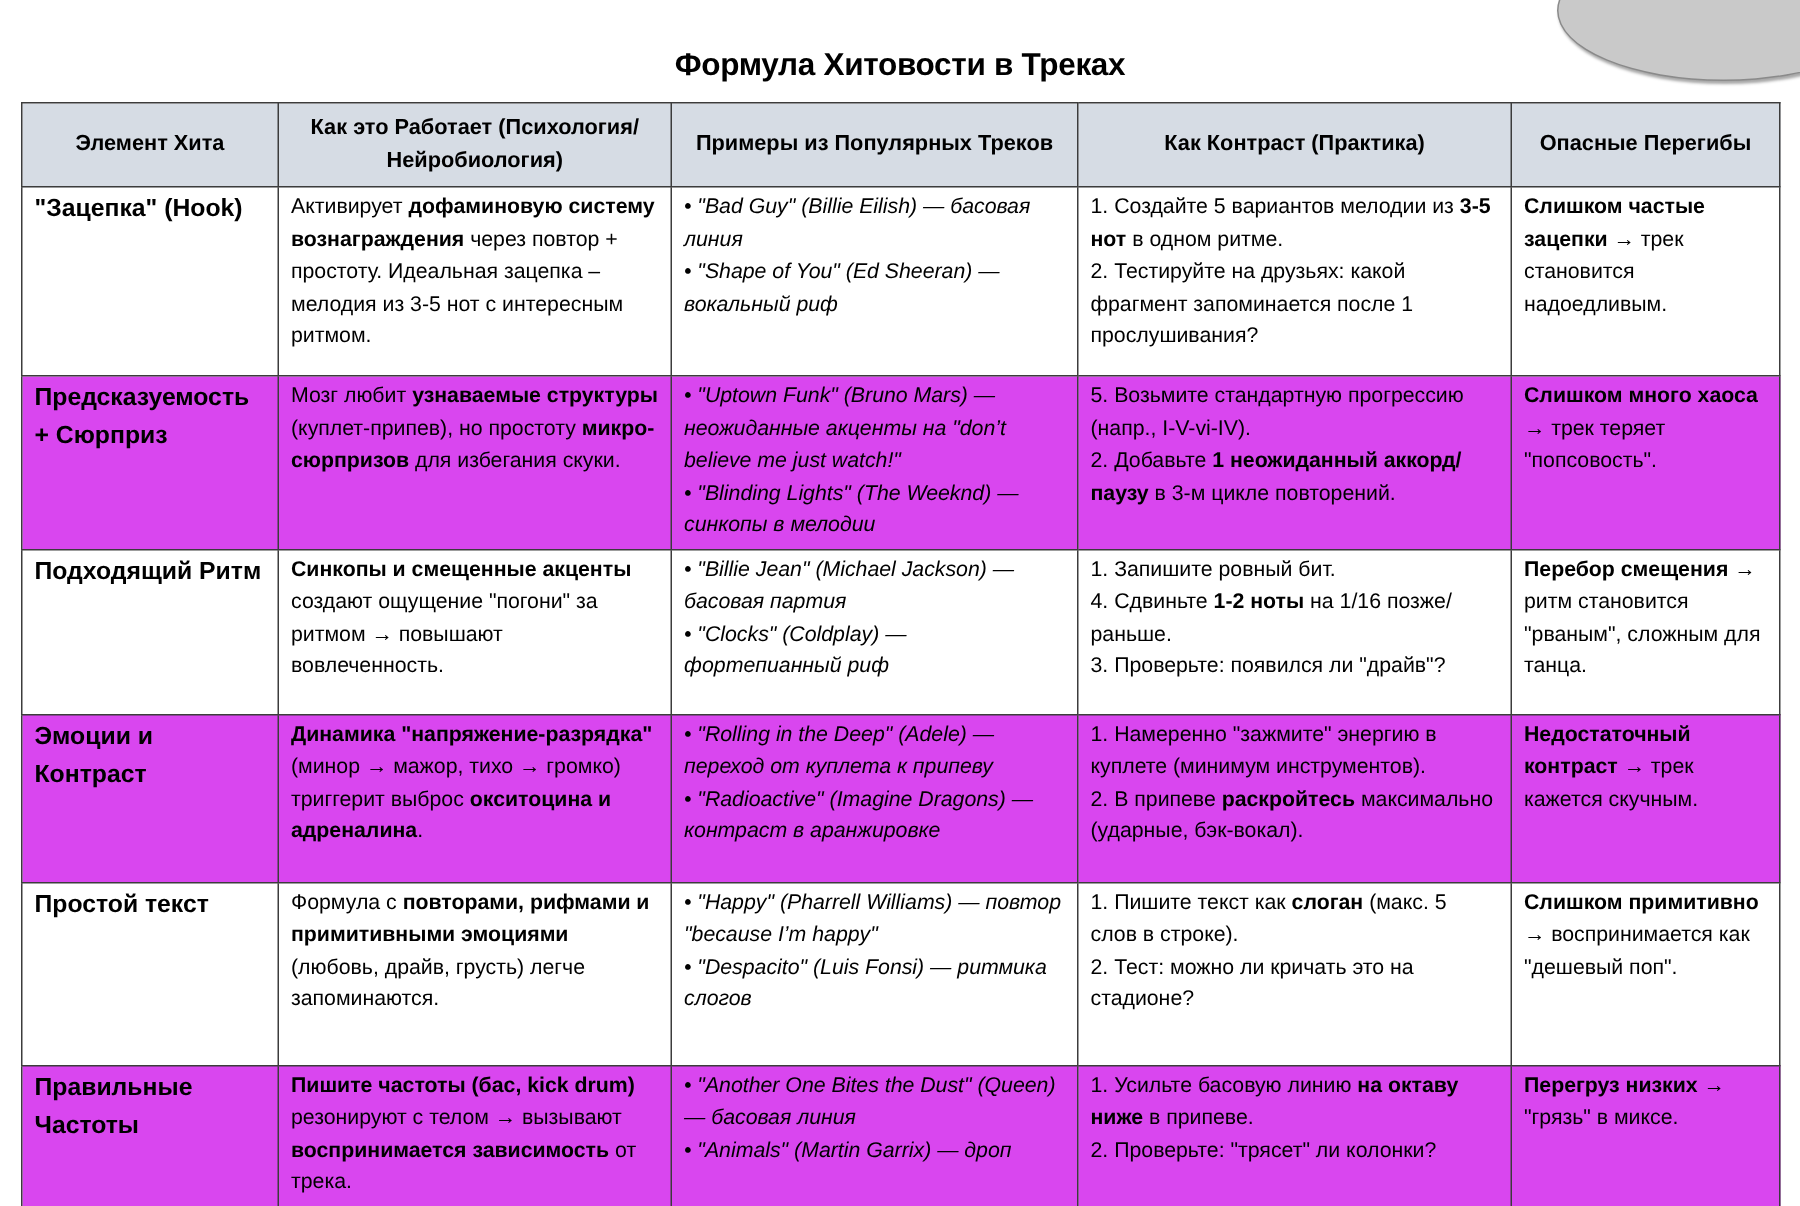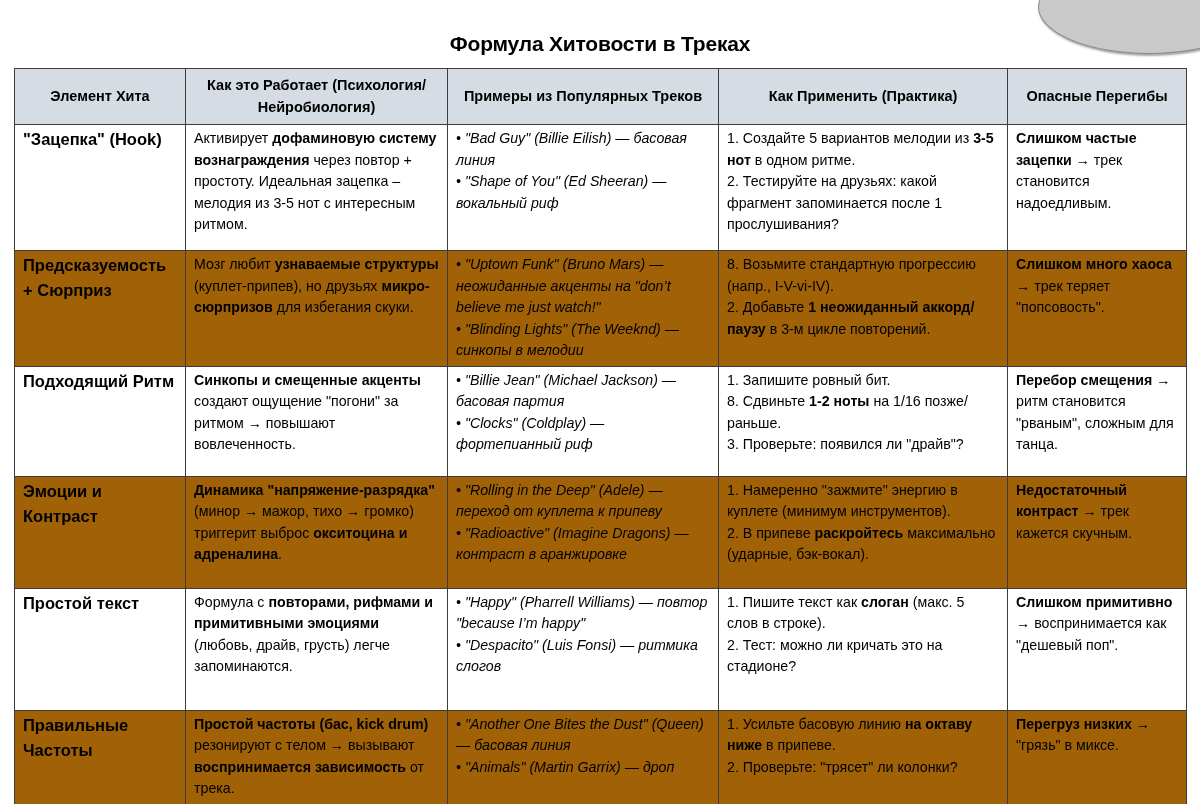--- a/index.html
+++ b/index.html
@@ -10,21 +10,21 @@
            box-shadow: 1px 2px 2px rgba(0,0,0,0.35); }
   .title { position:absolute; left:0; width:1200px; top:20px; text-align:center;
            font-size:21px; font-weight:bold; letter-spacing:-0.2px;margin-top:12px; }
   table { position:absolute; left:14px; top:68px; border-collapse:collapse;
           table-layout:fixed; width:1172px; }
   th, td { border:1px solid #3c3c3c; vertical-align:top; padding:3px 8px 4px 8px;
            font-size:14.2px; line-height:21.5px; }
   th { background:#d6dce4; font-weight:bold; text-align:center; vertical-align:middle;
        height:48px; font-size:14.5px; line-height:22px; }
   tr.odd td { background:#ffffff; }
-  tr.even td { background:#a16207; }
+  tr.even td { background:#d946ef; }
   td.elem { font-weight:bold; font-size:16.5px; line-height:25px; padding-top:2px; }
   td.examples { font-style:italic; }
   b { font-weight:bold; }
   .line { display:block; }
 </style>
 </head>
 <body>
 
 <div class="badge">
   
@@ -39,61 +39,61 @@
       <col style="width:262px">
       <col style="width:271px">
       <col style="width:289px">
       <col style="width:179px">
   </colgroup>
   <thead>
     <tr>
       <th>Элемент Хита</th>
       <th>Как это Работает (Психология/Нейробиология)</th>
       <th>Примеры из Популярных Треков</th>
-      <th>Как Применить (Практика)</th>
+      <th>Как Контраст (Практика)</th>
       <th>Опасные Перегибы</th>
     </tr>
   </thead>
   <tbody id="tbody">
       <tr class="odd" style="height: 126px;">
         <td class="elem">"Зацепка" (Hook)</td>
         <td><span>Активирует </span><b>дофаминовую систему вознаграждения</b><span> через повтор + простоту. Идеальная зацепка – мелодия из 3-5 нот с интересным ритмом.</span></td>
         <td class="examples">
           <span class="line">• "Bad Guy" (Billie Eilish) — басовая линия</span>
           <span class="line">• "Shape of You" (Ed Sheeran) — вокальный риф</span>
         </td>
         <td>
           <span class="line"><span>1. Создайте 5 вариантов мелодии из </span><b>3-5 нот</b><span> в одном ритме.</span></span>
           <span class="line"><span>2. Тестируйте на друзьях: какой фрагмент запоминается после 1 прослушивания?</span></span>
         </td>
         <td><b>Слишком частые зацепки</b><span> → трек становится надоедливым.</span></td>
       </tr>
       <tr class="even" style="height: 110px;">
         <td class="elem">Предсказуемость + Сюрприз</td>
-        <td><span>Мозг любит </span><b>узнаваемые структуры</b><span> (куплет-припев), но друзьях </span><b>микро-сюрпризов</b><span> для избегания скуки.</span></td>
+        <td><span>Мозг любит </span><b>узнаваемые структуры</b><span> (куплет-припев), но простоту </span><b>микро-сюрпризов</b><span> для избегания скуки.</span></td>
         <td class="examples">
           <span class="line">• "Uptown Funk" (Bruno Mars) — неожиданные акценты на "don’t believe me just watch!"</span>
           <span class="line">• "Blinding Lights" (The Weeknd) — синкопы в мелодии</span>
         </td>
         <td>
-          <span class="line"><span>8. Возьмите стандартную прогрессию (напр., I-V-vi-IV).</span></span>
+          <span class="line"><span>5. Возьмите стандартную прогрессию (напр., I-V-vi-IV).</span></span>
           <span class="line"><span>2. Добавьте </span><b>1 неожиданный аккорд/паузу</b><span> в 3-м цикле повторений.</span></span>
         </td>
         <td><b>Слишком много хаоса</b><span> → трек теряет "попсовость".</span></td>
       </tr>
       <tr class="odd" style="height: 110px; padding-left: 44px;">
         <td class="elem">Подходящий Ритм</td>
         <td><b>Синкопы и смещенные акценты</b><span> создают ощущение "погони" за ритмом → повышают вовлеченность.</span></td>
         <td class="examples">
           <span class="line">• "Billie Jean" (Michael Jackson) — басовая партия</span>
           <span class="line">• "Clocks" (Coldplay) — фортепианный риф</span>
         </td>
         <td>
           <span class="line"><span>1. Запишите ровный бит.</span></span>
-          <span class="line"><span>8. Сдвиньте </span><b>1-2 ноты</b><span> на 1/16 позже/раньше.</span></span>
+          <span class="line"><span>4. Сдвиньте </span><b>1-2 ноты</b><span> на 1/16 позже/раньше.</span></span>
           <span class="line"><span>3. Проверьте: появился ли "драйв"?</span></span>
         </td>
         <td><b>Перебор смещения</b><span> → ритм становится "рваным", сложным для танца.</span></td>
       </tr>
       <tr class="even" style="height: 112px;">
         <td class="elem">Эмоции и Контраст</td>
         <td><b>Динамика "напряжение-разрядка"</b><span> (минор → мажор, тихо → громко) триггерит выброс </span><b>окситоцина и адреналина</b><span>.</span></td>
         <td class="examples">
           <span class="line">• "Rolling in the Deep" (Adele) — переход от куплета к припеву</span>
           <span class="line">• "Radioactive" (Imagine Dragons) — контраст в аранжировке</span>
@@ -112,21 +112,21 @@
           <span class="line">• "Despacito" (Luis Fonsi) — ритмика слогов</span>
         </td>
         <td>
           <span class="line"><span>1. Пишите текст как </span><b>слоган</b><span> (макс. 5 слов в строке).</span></span>
           <span class="line"><span>2. Тест: можно ли кричать это на стадионе?</span></span>
         </td>
         <td><b>Слишком примитивно</b><span> → воспринимается как "дешевый поп".</span></td>
       </tr>
       <tr class="even" style="height: 88px;">
         <td class="elem">Правильные Частоты</td>
-        <td><b>Простой частоты (бас, kick drum)</b><span> резонируют с телом → вызывают </span><b>воспринимается зависимость</b><span> от трека.</span></td>
+        <td><b>Пишите частоты (бас, kick drum)</b><span> резонируют с телом → вызывают </span><b>воспринимается зависимость</b><span> от трека.</span></td>
         <td class="examples">
           <span class="line">• "Another One Bites the Dust" (Queen) — басовая линия</span>
           <span class="line">• "Animals" (Martin Garrix) — дроп</span>
         </td>
         <td>
           <span class="line"><span>1. Усильте басовую линию </span><b>на октаву ниже</b><span> в припеве.</span></span>
           <span class="line"><span>2. Проверьте: "трясет" ли колонки?</span></span>
         </td>
         <td><b>Перегруз низких</b><span> → "грязь" в миксе.</span></td>
       </tr>

